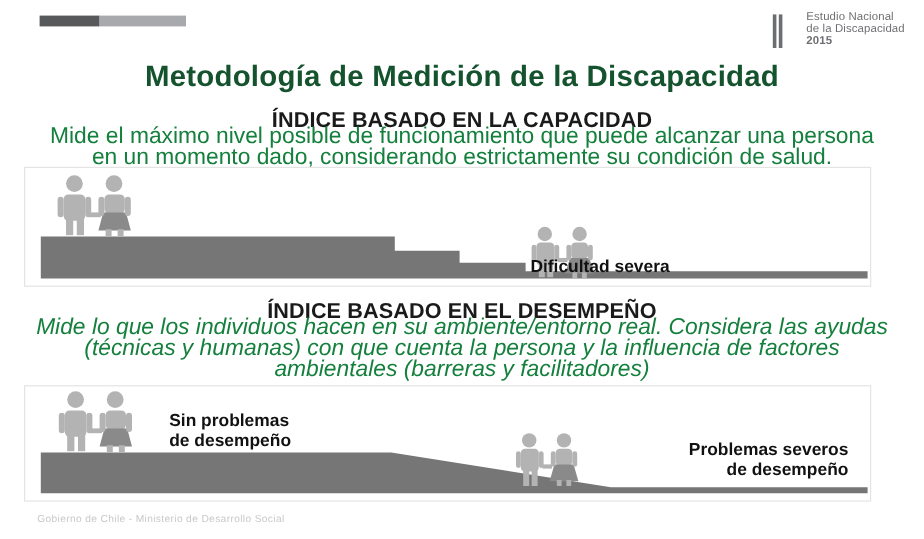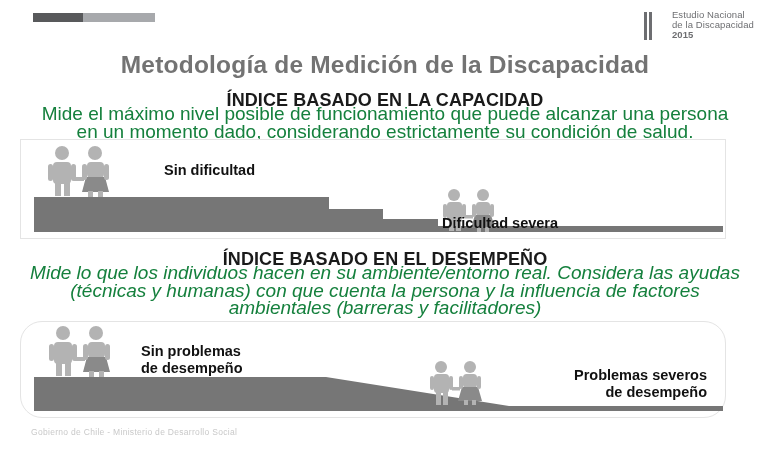--- a/index.html
+++ b/index.html
@@ -51,21 +51,21 @@
   #logo .logo-text .l3 { font-weight: bold; text-align: center; }
 
   
   #main-title {
     position: absolute;
     left: 0; right: 0;
     top: 51px;
     text-align: center;
     font-size: 24.5px;
     font-weight: bold;
-    color: #737373;
+    color: #14532d;
     letter-spacing: 0.2px;
   }
 
   
   .section-heading {
     position: absolute;
     left: 0; right: 0;
     text-align: center;
     font-size: 18px;
     font-weight: bold;
@@ -88,21 +88,21 @@
   
   .panel {
     position: absolute;
     left: 20px;
     width: 706px;
     background: #ffffff;
     border: 1px solid #e4e4e4;
     box-sizing: border-box;
   }
   #panel-1 { top: 139px; height: 100px; }
-  #panel-2 { top: 321px; height: 97px; border-radius: 22px; }
+  #panel-2 { top: 321px; height: 97px; }
 
   .panel .graphic { position: absolute; inset: 0; }
 
   .panel svg { position: absolute; left: 0; top: 0; }
 
   
   .chart-label {
     position: absolute;
     font-size: 14.5px;
     font-weight: bold;
@@ -203,21 +203,20 @@
           <circle cx="43" cy="7" r="6" fill="#b3b3b3"></circle>
           <rect x="36" y="14" width="14" height="14" rx="3.5" fill="#b3b3b3"></rect>
           <polygon points="35,27 51,27 55,40 31,40" fill="#8a8a8a"></polygon>
           <rect x="37" y="39" width="4" height="5" fill="#b3b3b3"></rect>
           <rect x="45" y="39" width="4" height="5" fill="#b3b3b3"></rect>
           <rect x="32" y="16" width="4" height="13" rx="2" fill="#b3b3b3"></rect>
           <rect x="50" y="16" width="4" height="13" rx="2" fill="#b3b3b3"></rect>
         </svg>
       </span>
 
-      <div class="chart-label" id="label-sin-dificultad">Sin dificultad</div>
       <div class="chart-label" id="label-dificultad-severa">Dificultad severa</div>
     </div>
   </div>
 
   <div class="section-heading" id="heading-2">ÍNDICE BASADO EN EL DESEMPEÑO</div>
   <div class="section-desc" id="desc-2">Mide lo que los individuos hacen en su ambiente/entorno real. Considera las ayudas (técnicas y humanas) con que cuenta la persona y la influencia de factores ambientales (barreras y facilitadores)</div>
 
   <div class="panel" id="panel-2">
     <div class="graphic">
 

